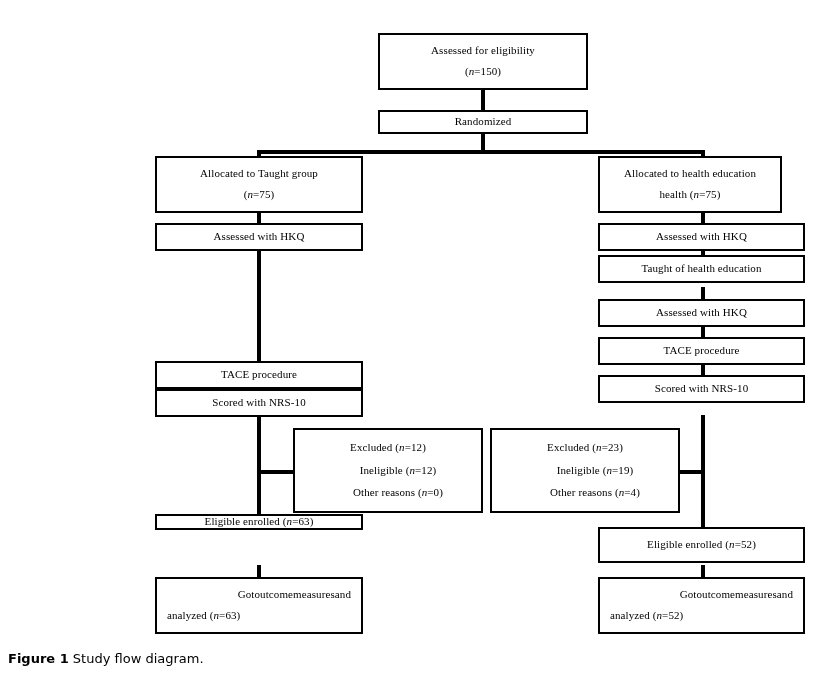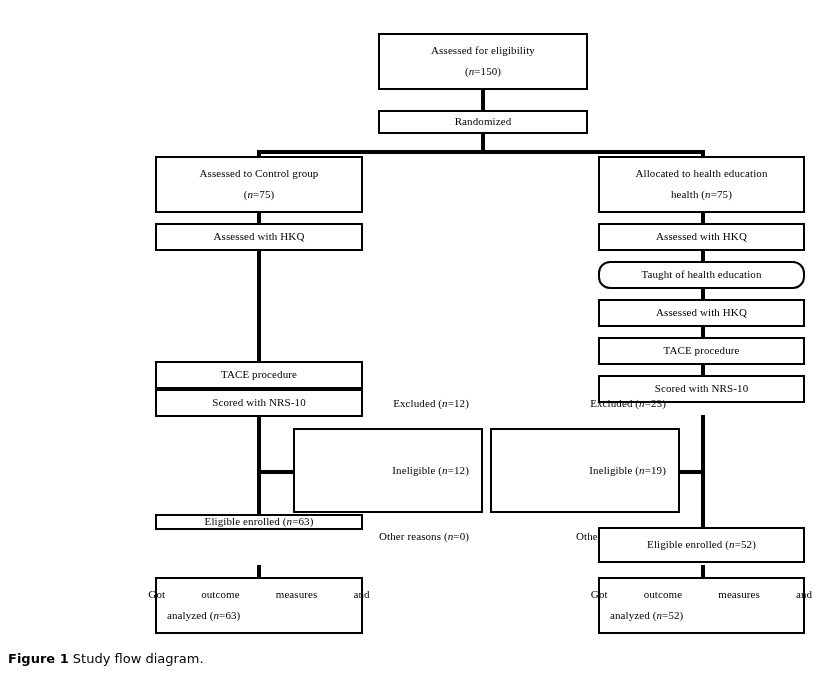--- a/index.html
+++ b/index.html
@@ -40,31 +40,29 @@
   
   .fbox.jtext {
     align-items: stretch;
     justify-content: center;
     text-align: left;
     padding: 0 10px;
   }
   .fbox.jtext .ln { white-space: nowrap; }
   .fbox.jtext .ln.spread {
     display: flex;
-    justify-content: center;
-    gap: 36px;
+    justify-content: flex-end;
   }
 
   
   .fbox.excl {
-    align-items: flex-end;
+    align-items: center;
     justify-content: center;
     text-align: left;
     padding: 0 12px;
-    gap: 44px;
   }
   .fbox.excl .ln { margin-left: 0; }
   .fbox.excl .ln.i1 { margin-left: 22px; }
   .fbox.excl .ln.i2 { margin-left: 36px; }
   .fbox.excl .ln + .ln { margin-top: 11px; margin-left: 20px; }
 
   .nital { font-style: italic; }
 
   
   .vline {
@@ -124,21 +122,21 @@
   <div class="fbox" style="left:378px; top:33px; width:210px; height:57px;">
     <span class="ln">Assessed for eligibility</span>
     <span class="ln"><span>(</span><span class="nital">n</span><span>=150)</span></span>
   </div>
 
   <div class="fbox" style="left:378px; top:110px; width:210px; height:24px;">
     <span class="ln">Randomized</span>
   </div>
 
   <div class="fbox" style="left:155px; top:156px; width:208px; height:57px;">
-    <span class="ln">Assessed to Control group</span>
+    <span class="ln">Allocated to Taught group</span>
     <span class="ln"><span>(</span><span class="nital">n</span><span>=75)</span></span>
   </div>
 
   <div class="fbox" style="left:155px; top:223px; width:208px; height:28px;">
     <span class="ln">Assessed with HKQ</span>
   </div>
 
   <div class="fbox" style="left:155px; top:361px; width:208px; height:28px;">
     <span class="ln">TACE procedure</span>
   </div>
@@ -160,30 +158,30 @@
   <div class="fbox jtext" style="left:155px; top:577px; width:208px; height:57px;">
     <span class="ln spread">
       <span>Got</span>
       <span>outcome</span>
       <span>measures</span>
       <span>and</span>
     </span>
     <span class="ln"><span>analyzed (</span><span class="nital">n</span><span>=63)</span></span>
   </div>
 
-  <div class="fbox" style="left:598px; top:156px; width:207px; height:57px;text-align:right;">
+  <div class="fbox" style="left:598px; top:156px; width:184px; height:57px;text-align:right;">
     <span class="ln">Allocated to health education</span>
     <span class="ln"><span>health (</span><span class="nital">n</span><span>=75)</span></span>
   </div>
 
   <div class="fbox" style="left:598px; top:223px; width:207px; height:28px;">
     <span class="ln">Assessed with HKQ</span>
   </div>
 
-  <div class="fbox" style="left:598px; top:261px; width:207px; height:28px;border-radius:12px;">
+  <div class="fbox" style="left:598px; top:255px; width:207px; height:28px;">
     <span class="ln">Taught of health education</span>
   </div>
 
   <div class="fbox" style="left:598px; top:299px; width:207px; height:28px;">
     <span class="ln">Assessed with HKQ</span>
   </div>
 
   <div class="fbox" style="left:598px; top:337px; width:207px; height:28px;">
     <span class="ln">TACE procedure</span>
   </div>

